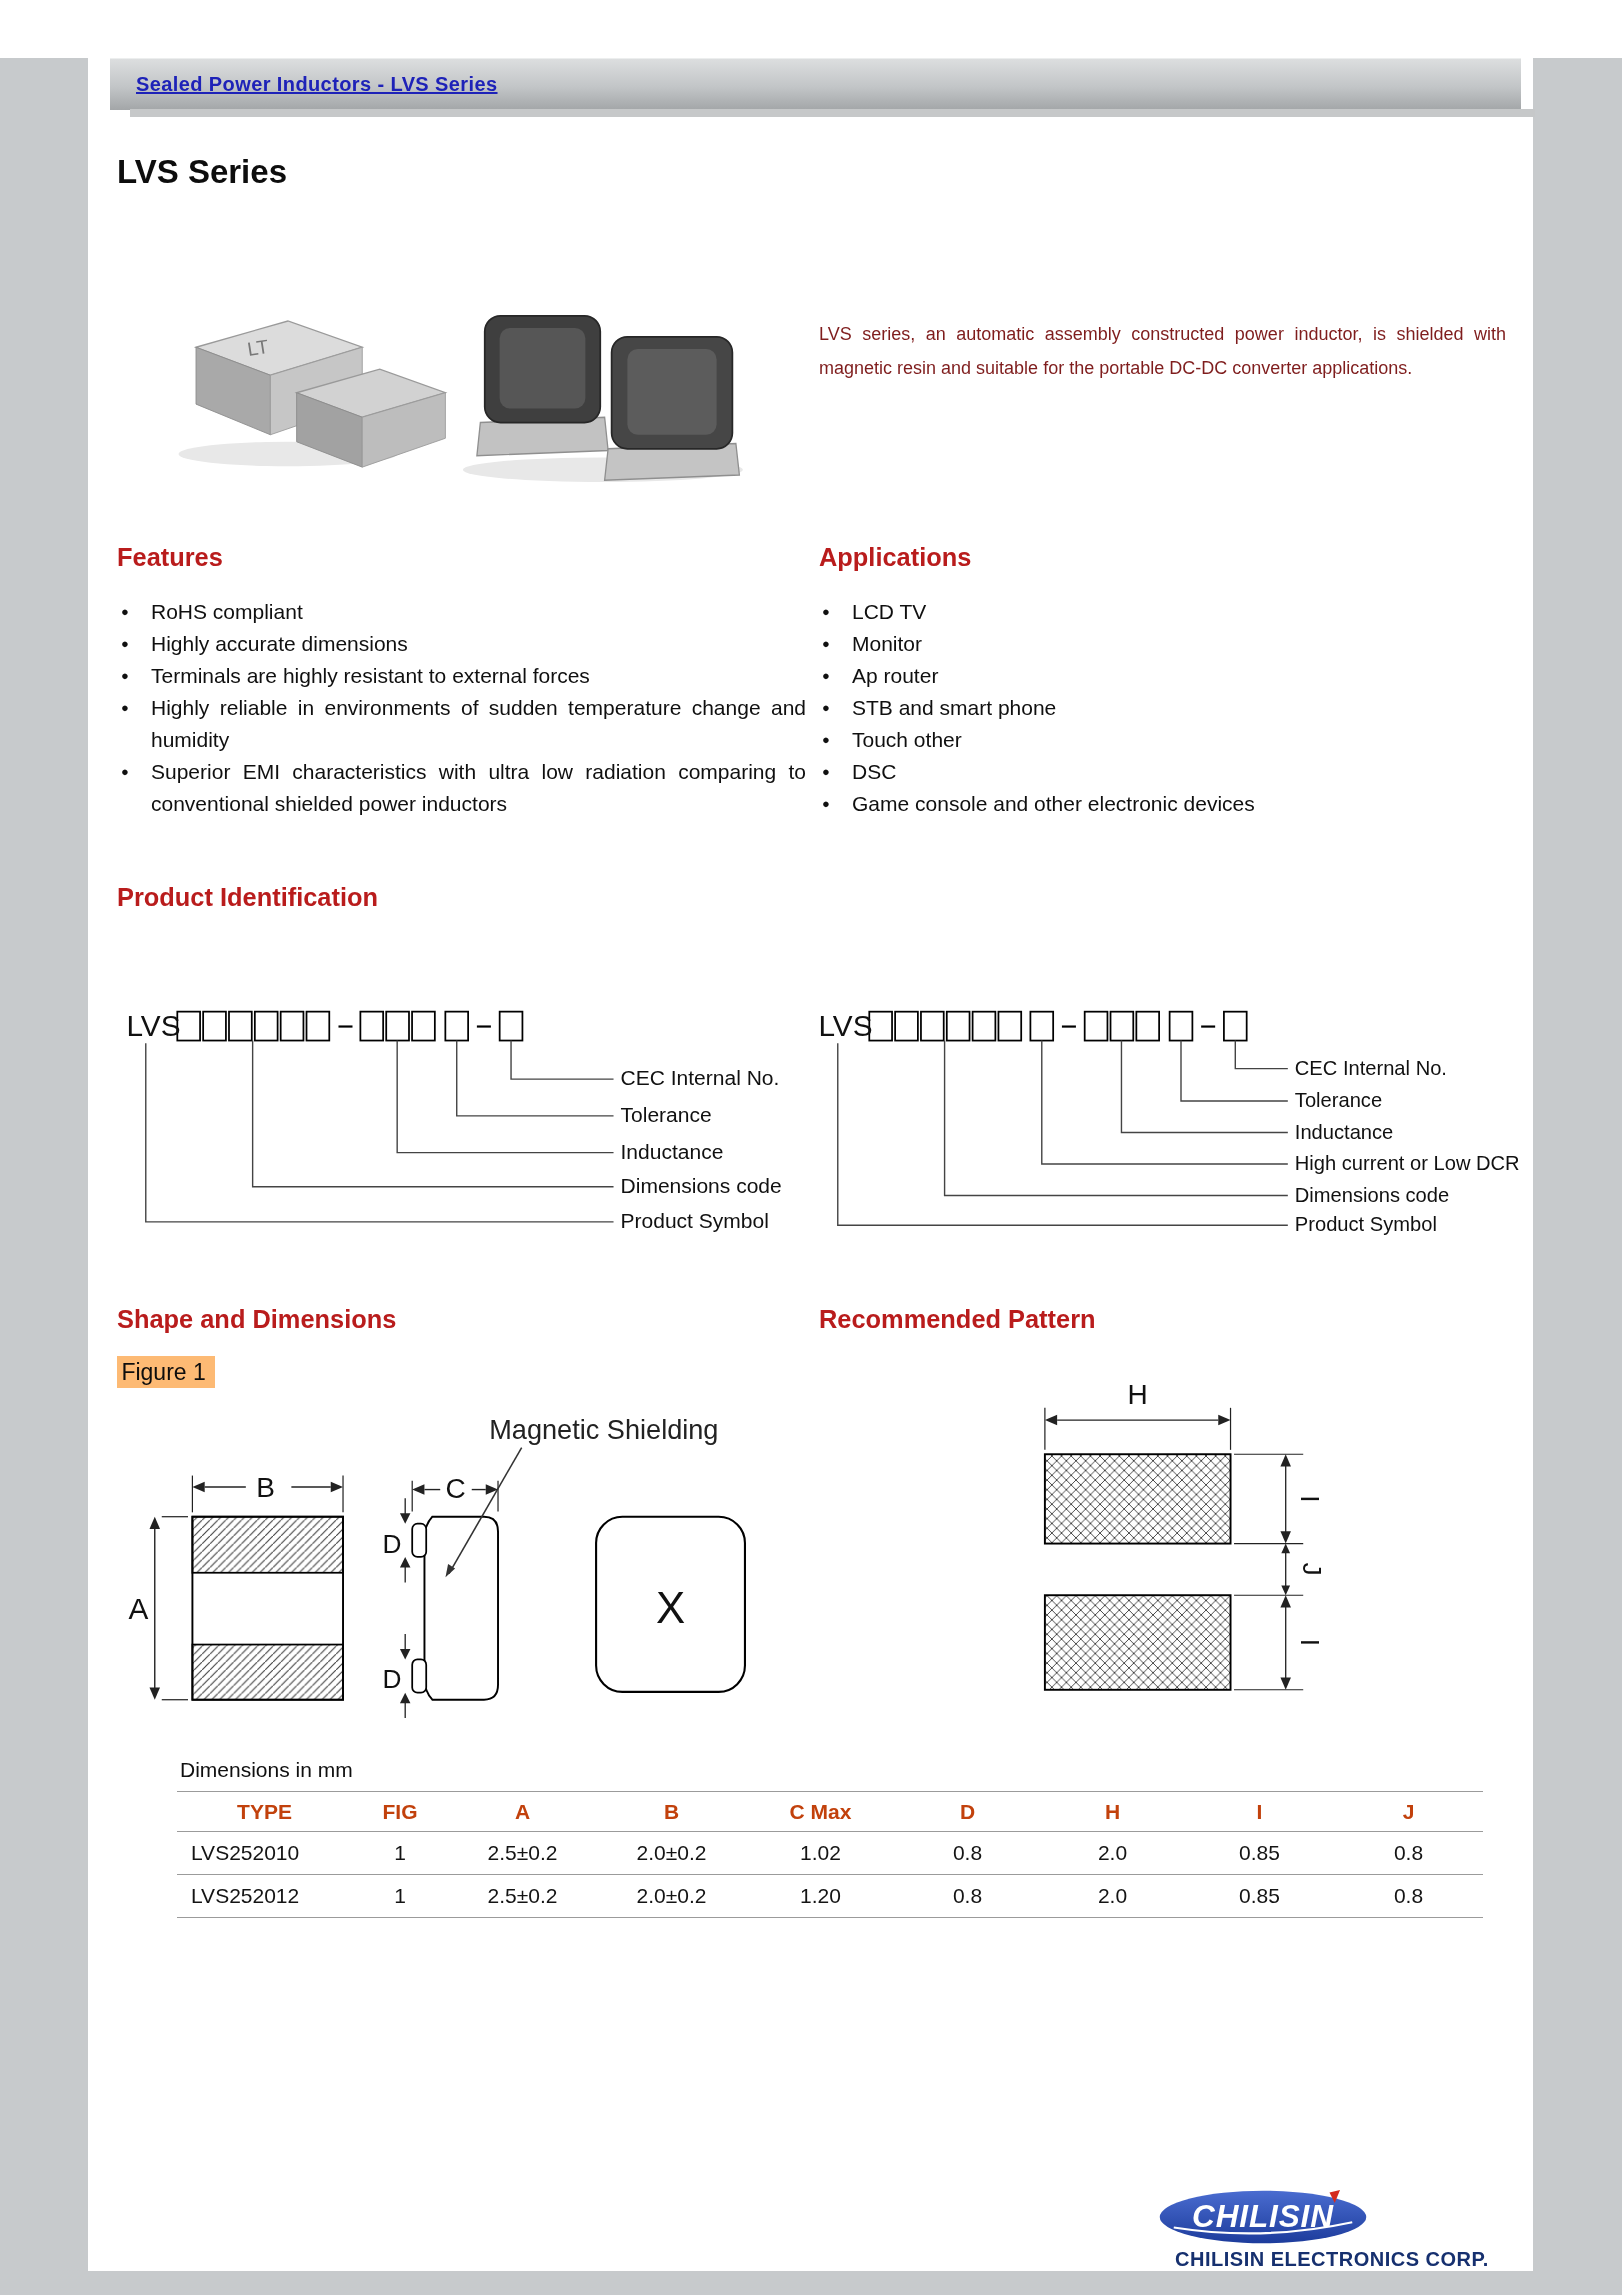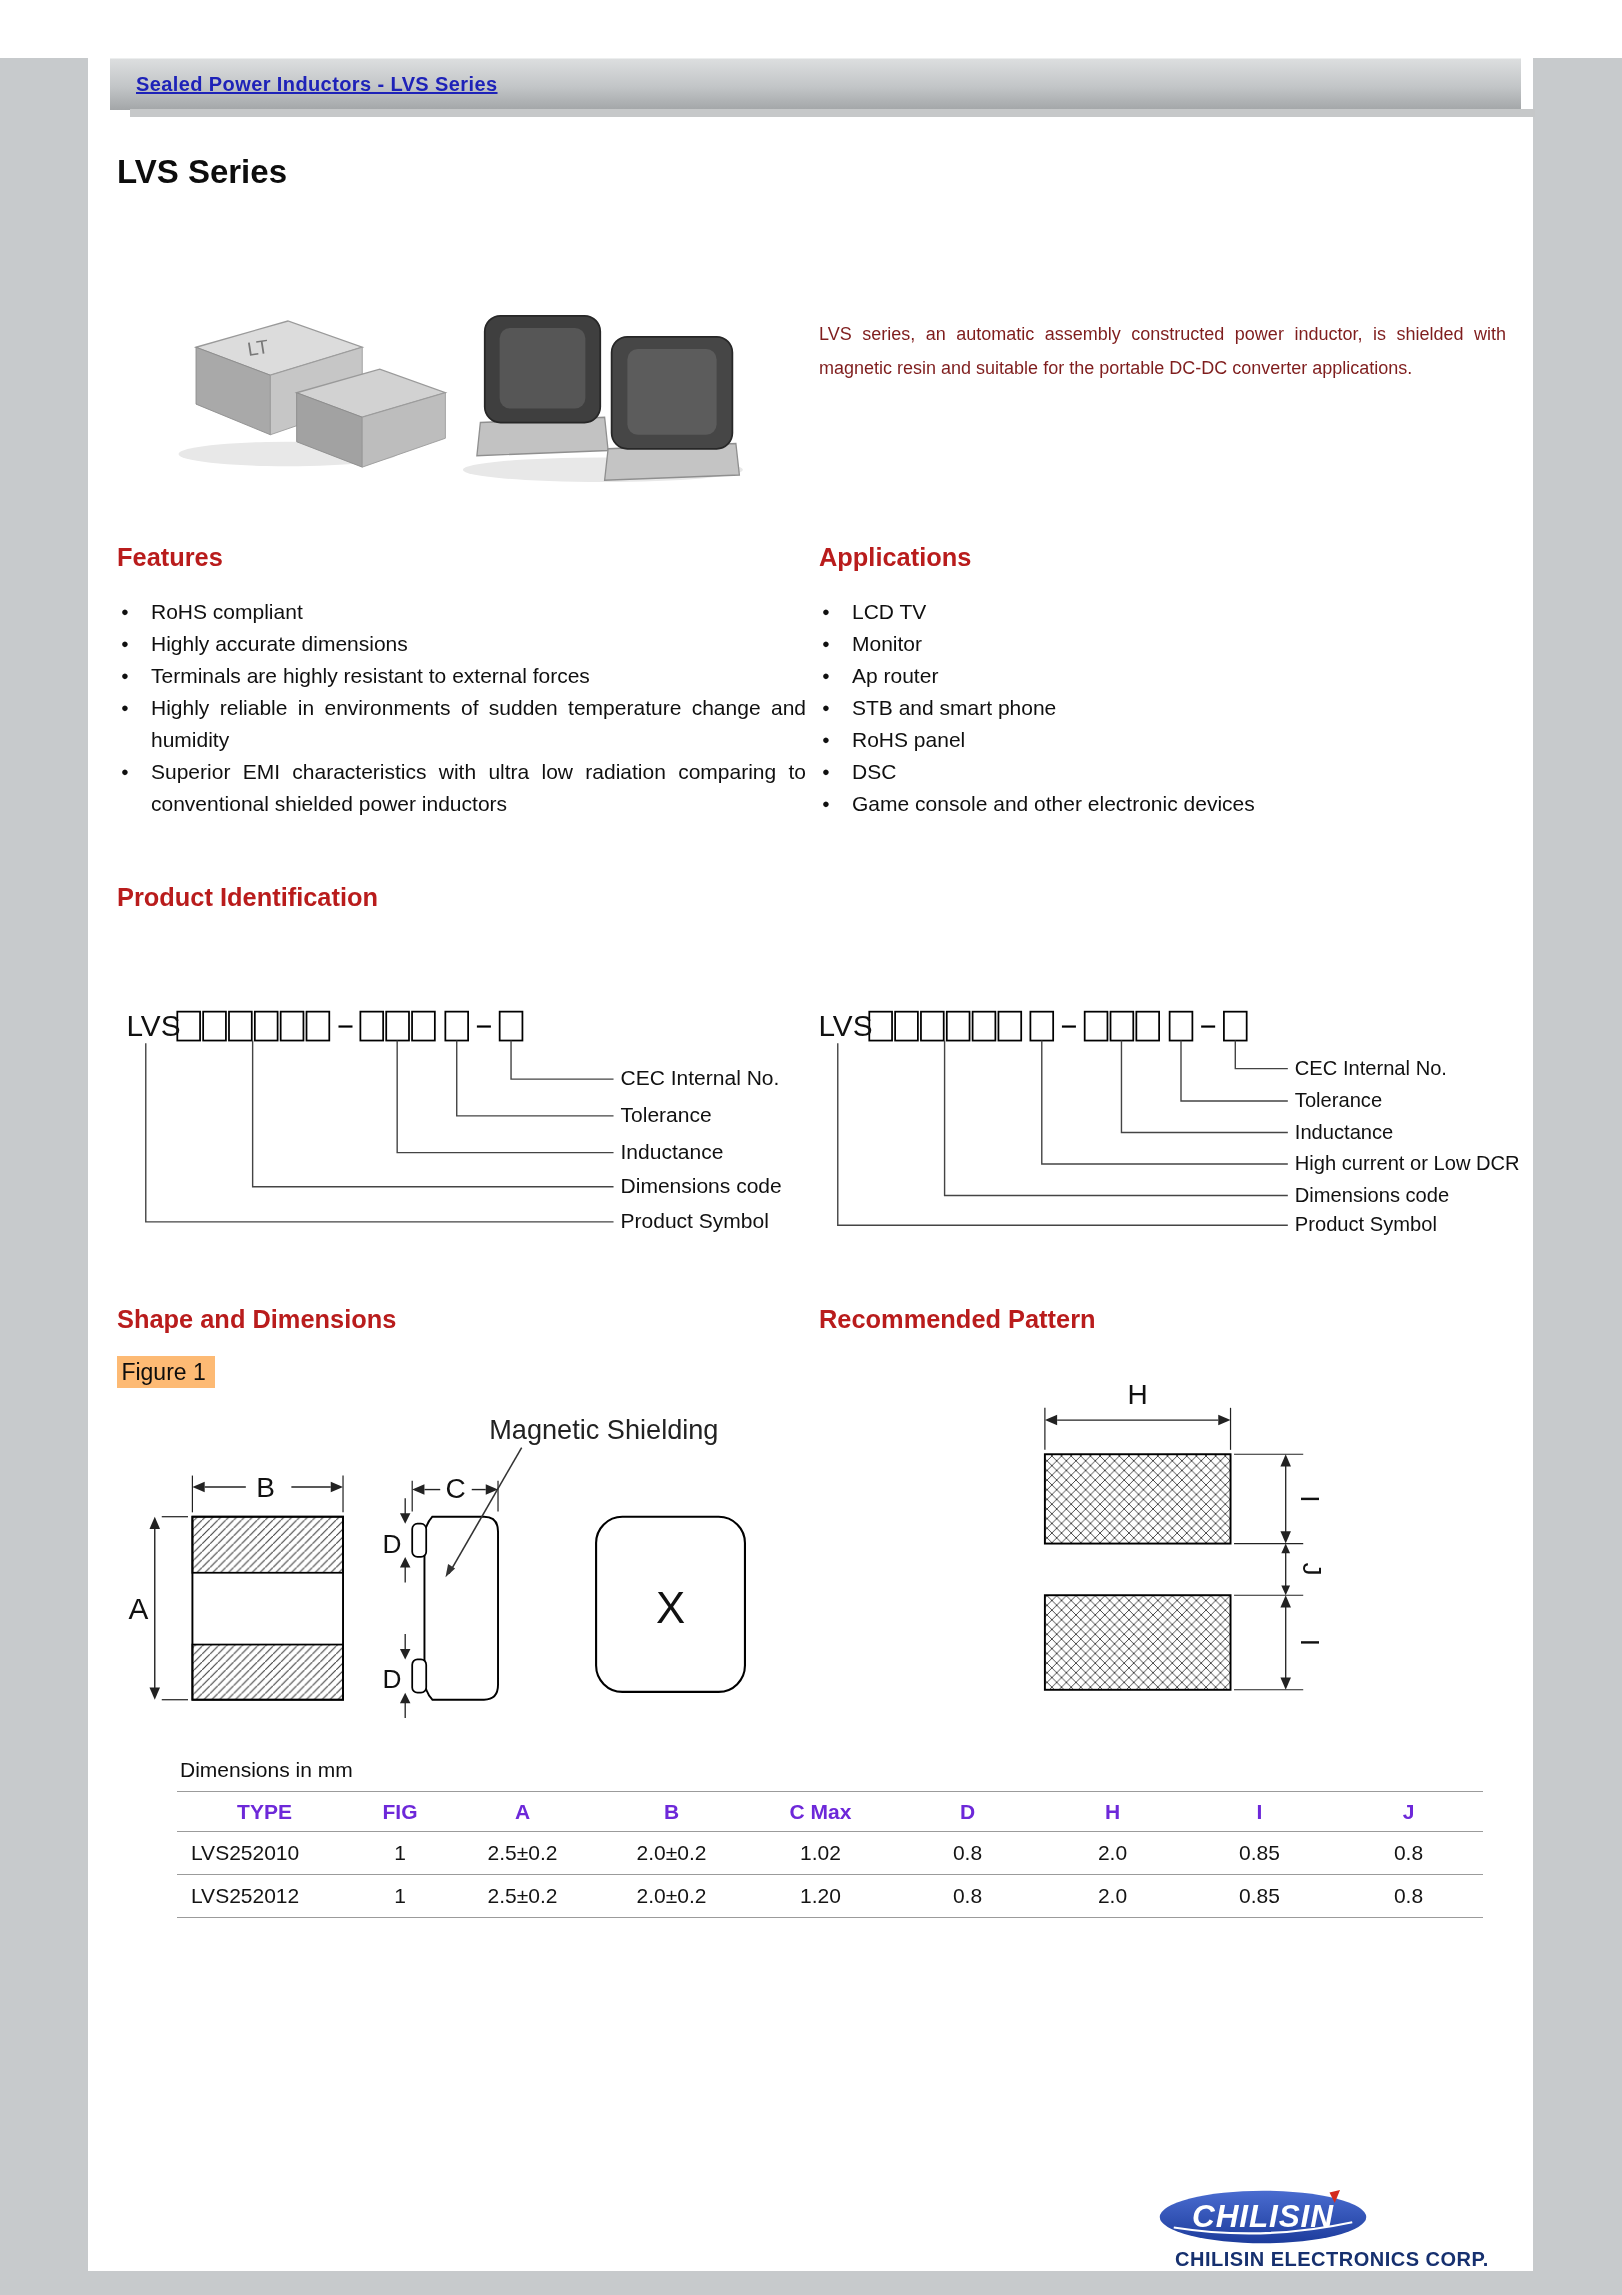--- a/index.html
+++ b/index.html
@@ -34,21 +34,21 @@
   .btext{flex:1;text-align:justify;}
 
   .figure-label{position:absolute;left:117px;top:1356px;background:#fdba74;
       font-size:23px;padding:2.6px 8.8px 2.6px 4.4px;color:#0d0d0d;}
 
   .dims-caption{position:absolute;left:180px;top:1758px;font-size:21px;color:#101010;}
 
   .dim-table{position:absolute;left:177px;top:1791px;width:1305px;
       border-collapse:collapse;table-layout:fixed;border-top:1.8px solid #9b9b9b;}
   .dim-table th{font-size:21px;font-weight:bold;height:37px;border-bottom:1.8px solid #9b9b9b;
-      text-align:center;color:#6d28d9;}
+      text-align:center;color:#c2410c;}
   .dim-table td{font-size:21px;height:40px;border-bottom:1.8px solid #9b9b9b;
       text-align:center;color:#141414;}
   .dim-table td.type-cell{text-align:left;padding-left:14px;}
 
   .company{position:absolute;left:1139px;top:2248px;width:386px;text-align:center;
       font-size:20px;font-weight:bold;letter-spacing:0.5px;color:#16306f;}
 
   svg text{font-family:"Liberation Sans",sans-serif;}
 </style>
 </head>
@@ -131,21 +131,21 @@
     <div class="bullet-item">
       <span class="dot">●</span>
       <span class="btext">Ap router</span>
       </div>
     <div class="bullet-item">
       <span class="dot">●</span>
       <span class="btext">STB and smart phone</span>
       </div>
     <div class="bullet-item">
       <span class="dot">●</span>
-      <span class="btext">RoHS panel</span>
+      <span class="btext">Touch other</span>
       </div>
     <div class="bullet-item">
       <span class="dot">●</span>
       <span class="btext">DSC</span>
       </div>
     <div class="bullet-item">
       <span class="dot">●</span>
       <span class="btext">Game console and other electronic devices</span>
       </div>
   </div>

